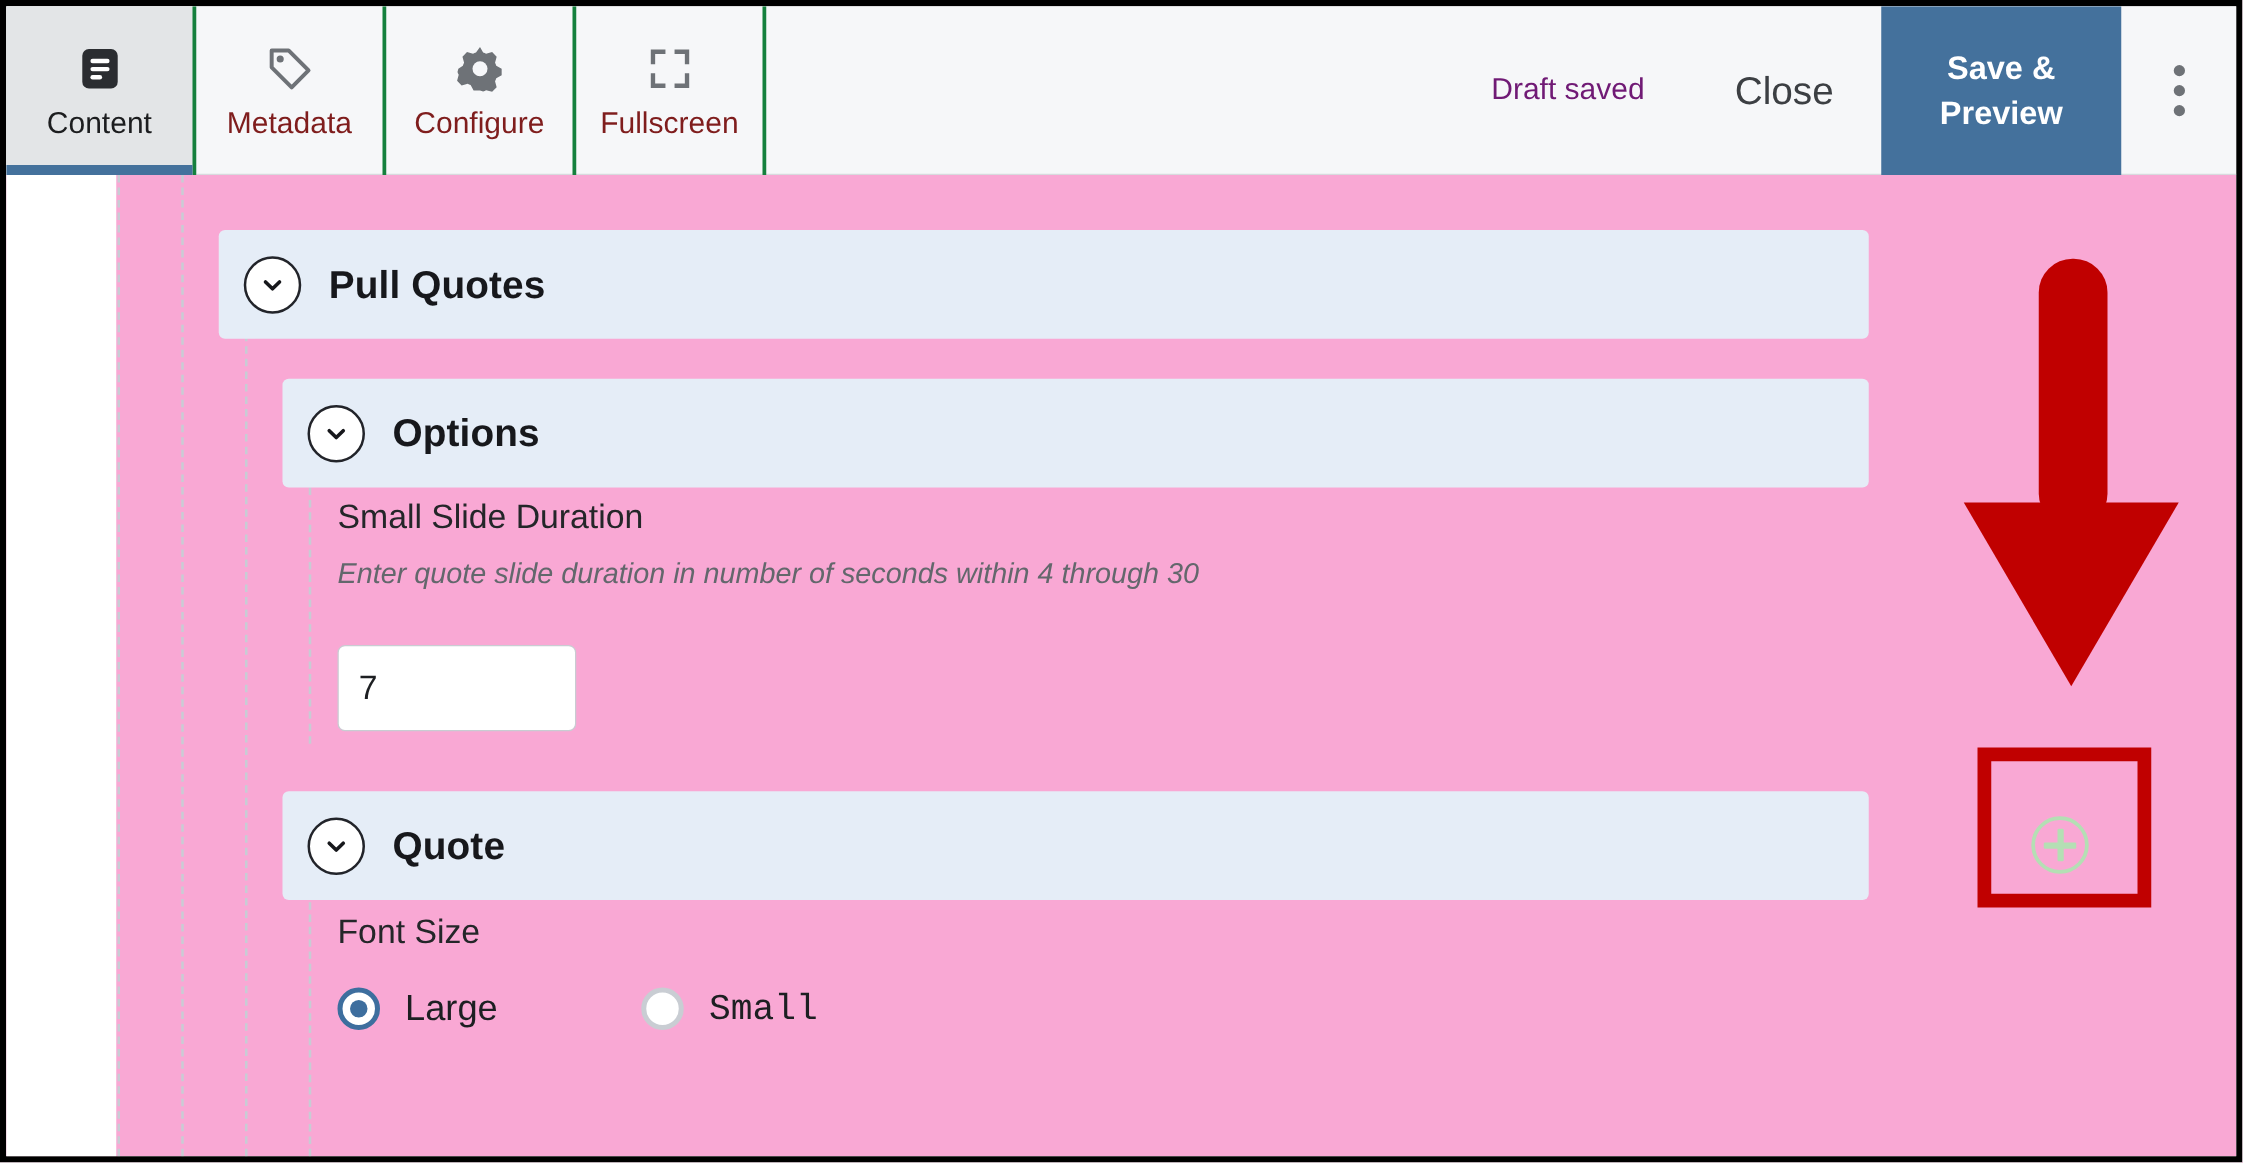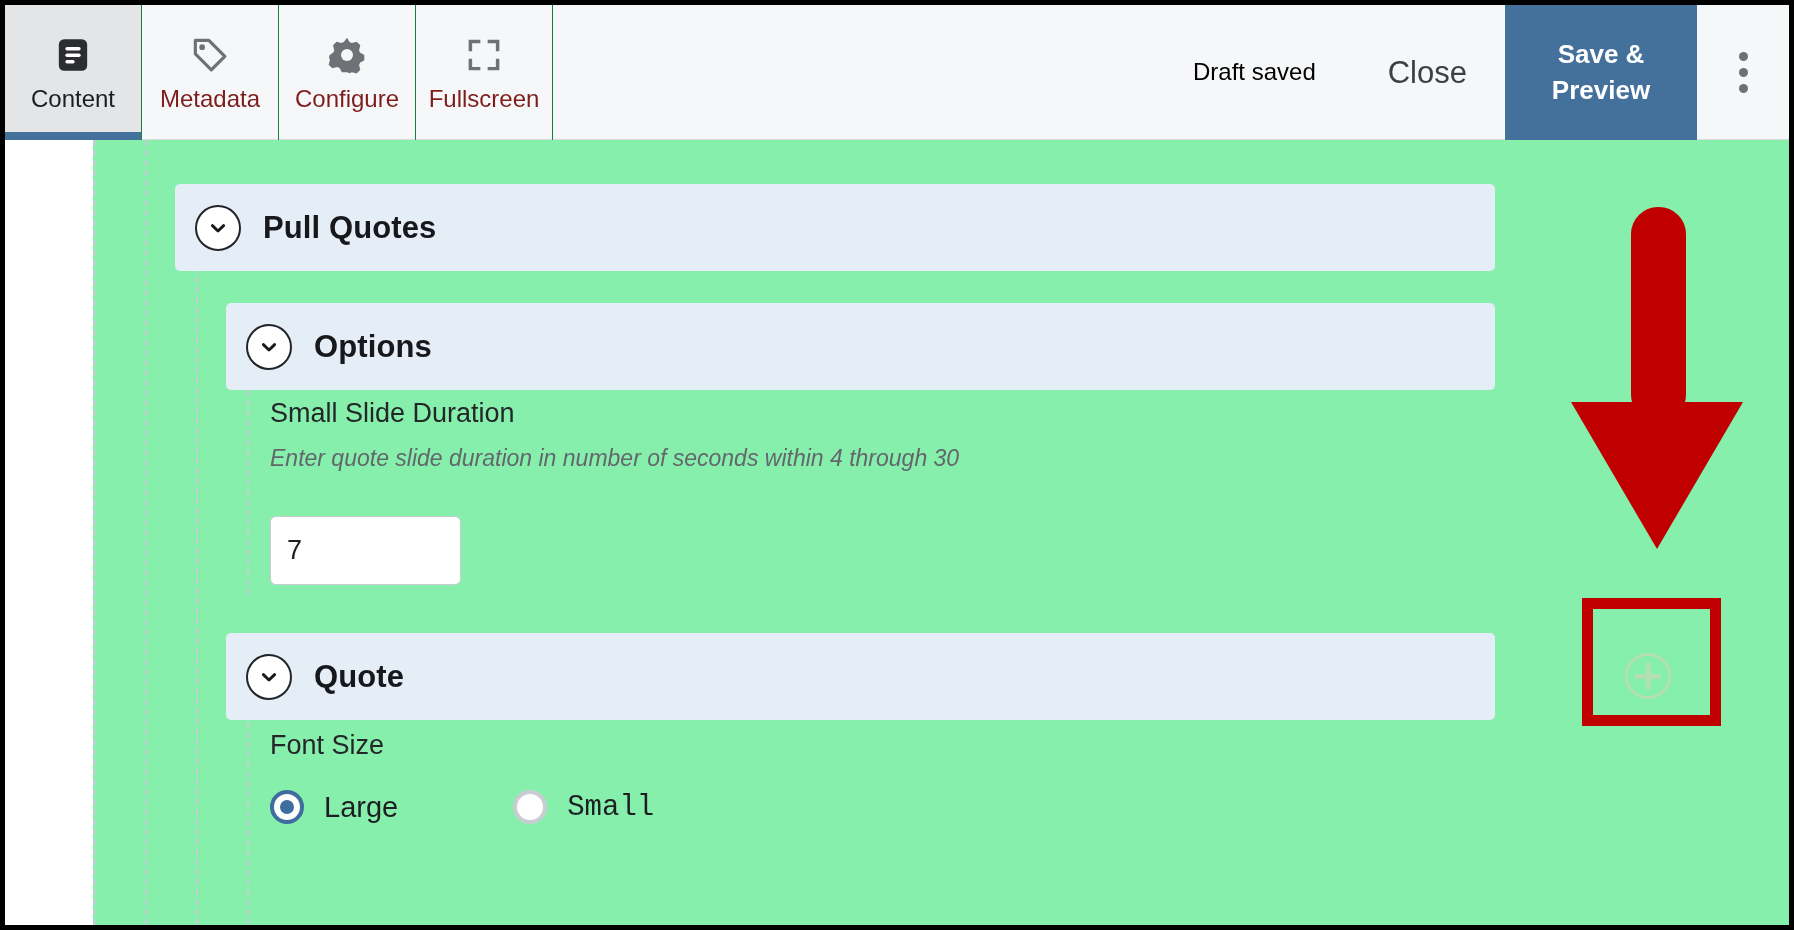--- a/index.html
+++ b/index.html
@@ -27,28 +27,28 @@
     left: 0; top: 0;
     width: 1784px;
     height: 135px;
     background: #f6f7f9;
     border-bottom: 1px solid #d8dade;
     display: flex;
     align-items: stretch;
   }
 
   .tab {
-    width: 137px;
+    width: 152px;
     height: 135px;
     display: flex;
     flex-direction: column;
     align-items: center;
     justify-content: center;
     gap: 11px;
-    border-right: 1px solid #15803d;
+    border-right: 3px solid #15803d;
     position: relative;
     cursor: pointer;
     background: transparent;
   }
   .tab.active {
     background: #e3e5e7;
   }
   .tab.active::after {
     content: "";
     position: absolute;
@@ -65,21 +65,21 @@
     color: #7f1d1d;
     line-height: 1;
   }
   .tab.active .tlabel { color: #1c1d1f; }
 
   .toolbar-spacer { flex: 1 1 auto; }
 
   .draft-status {
     display: flex; align-items: center;
     font-size: 24px;
-    color: #000000;
+    color: #701a75;
     padding: 16px 34px;
     height: 133px;
   }
 
   .close-btn {
     display: flex; align-items: center;
     font-size: 31px;
     color: #3c3f43;
     padding: 0 38px;
     height: 135px;
@@ -117,21 +117,21 @@
     border-radius: 50%;
     background: #6e7277;
   }
 
   
   .canvas {
     position: absolute;
     left: 0; top: 135px;
     width: 1784px;
     height: 785px;
-    background: #86efac;
+    background: #f9a8d4;
   }
 
   
   .left-gutter {
     position: absolute;
     left: 0; top: 0;
     width: 88px;
     height: 785px;
     background: #ffffff;
   }

